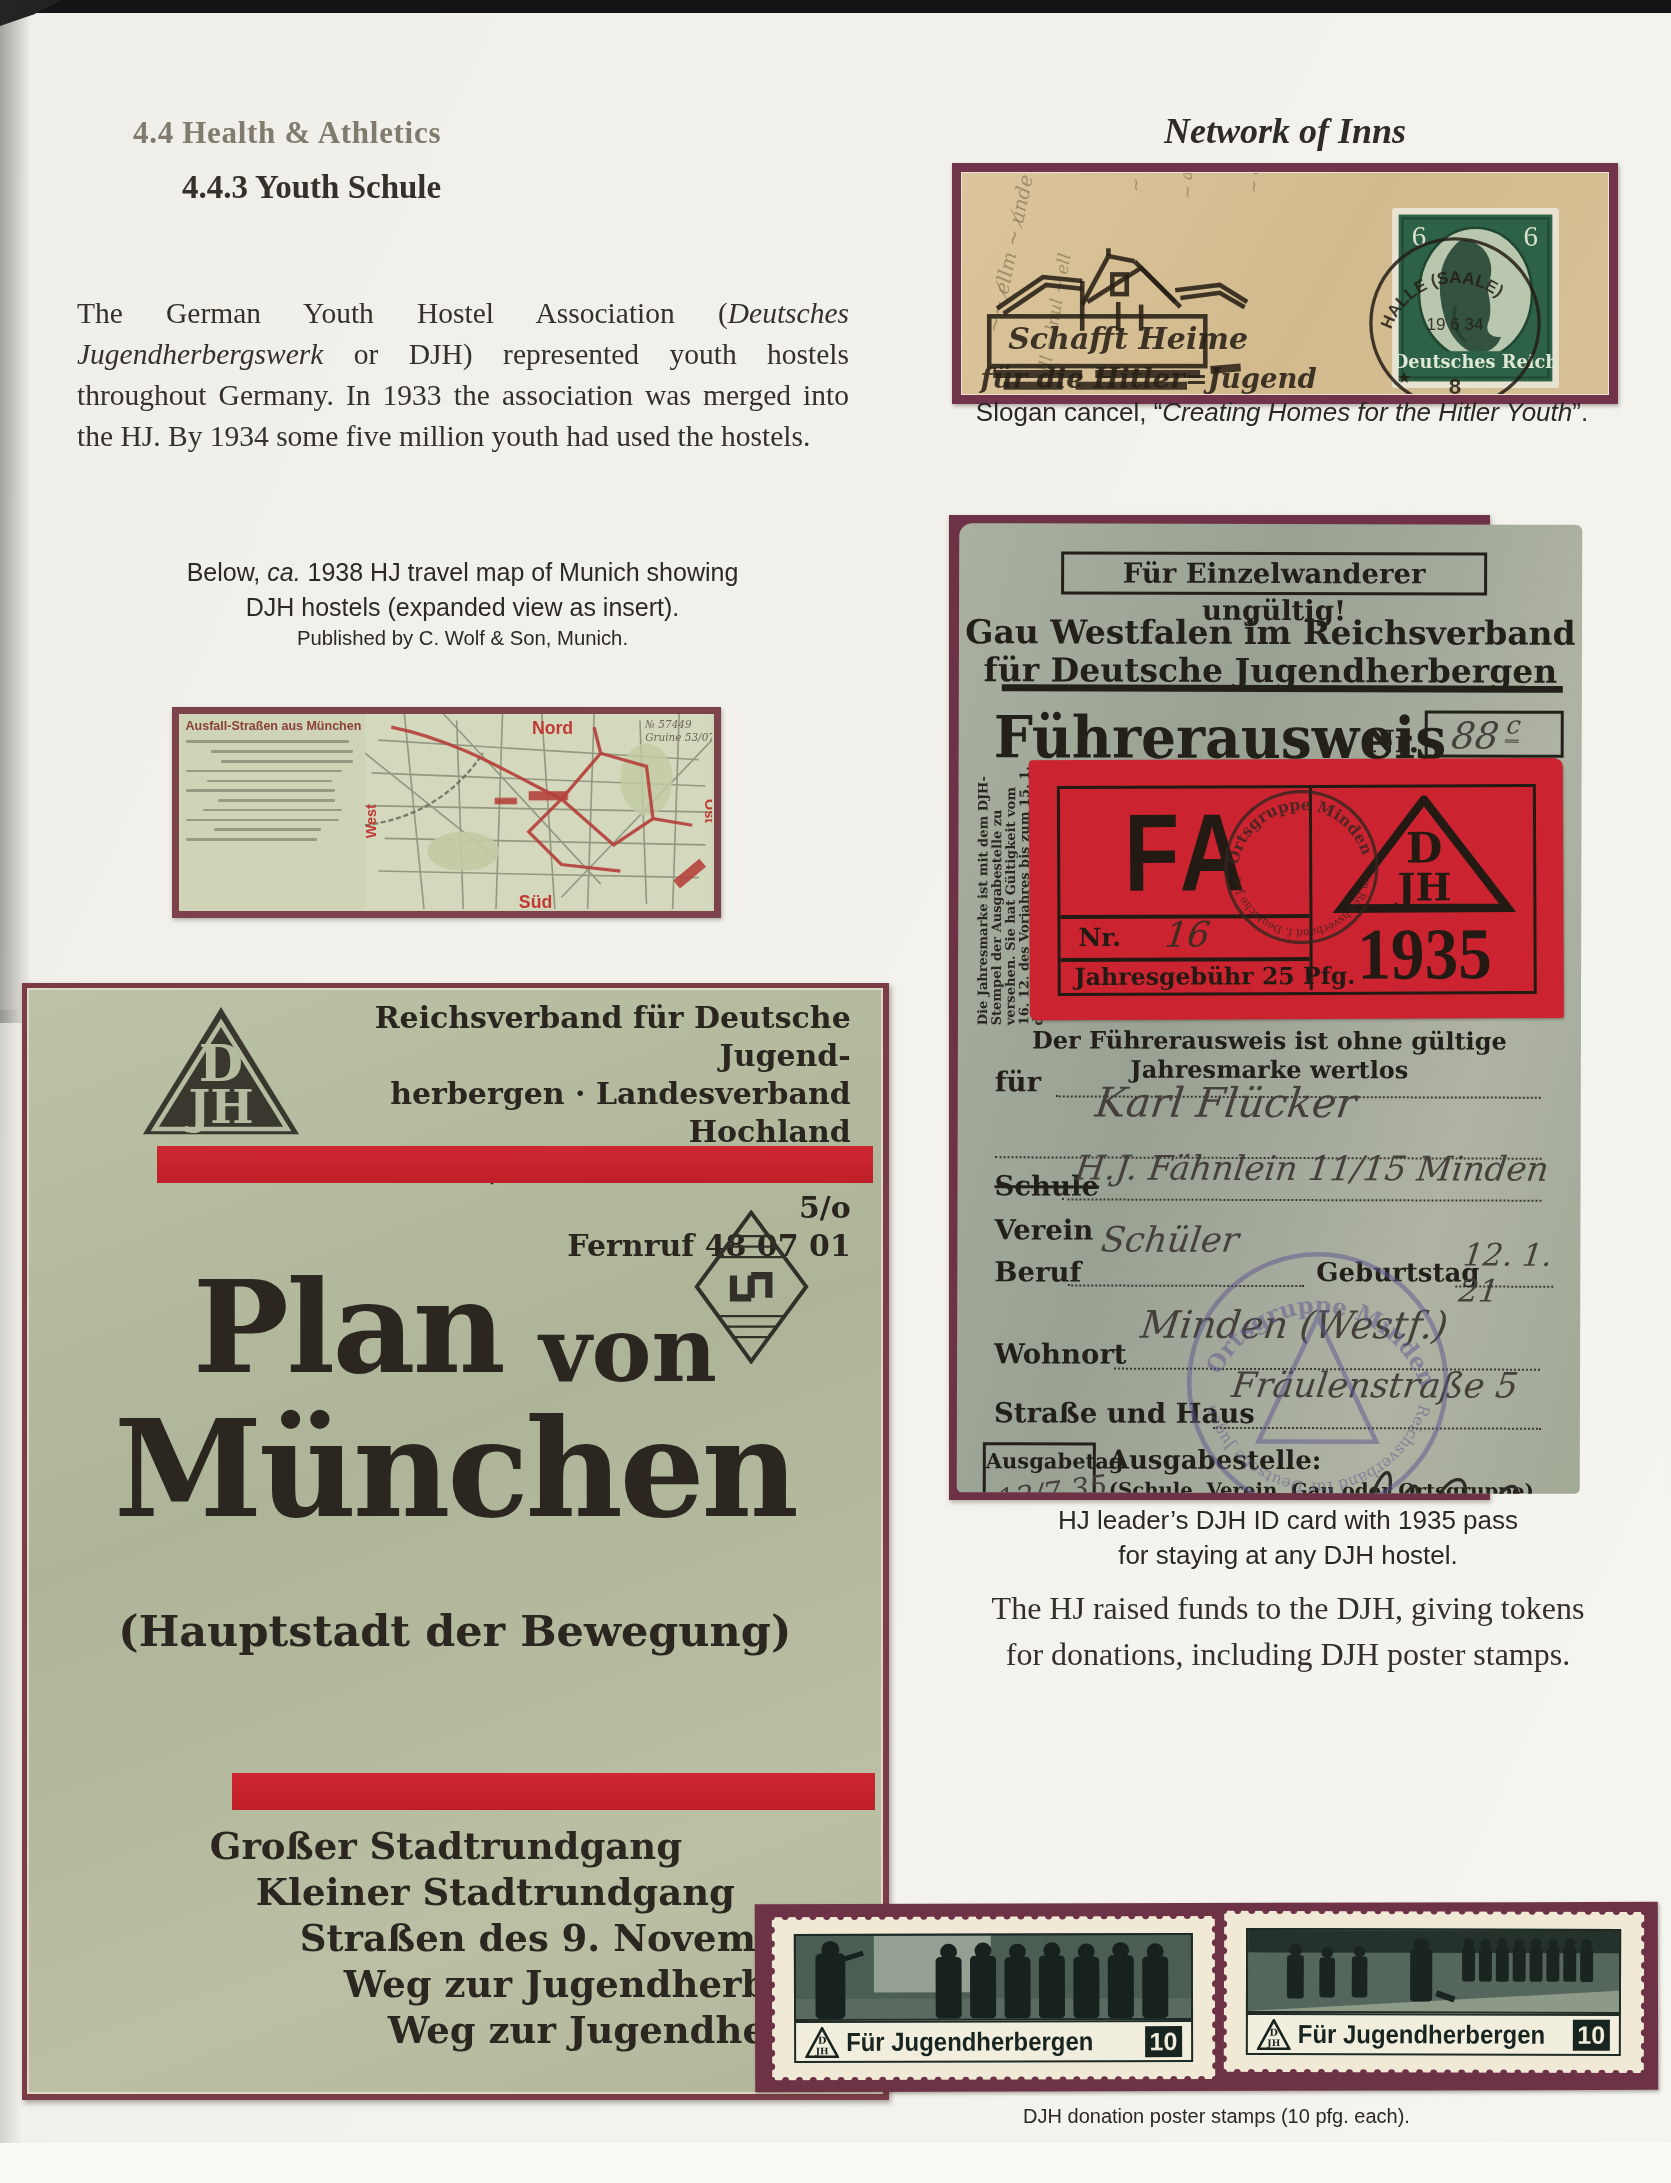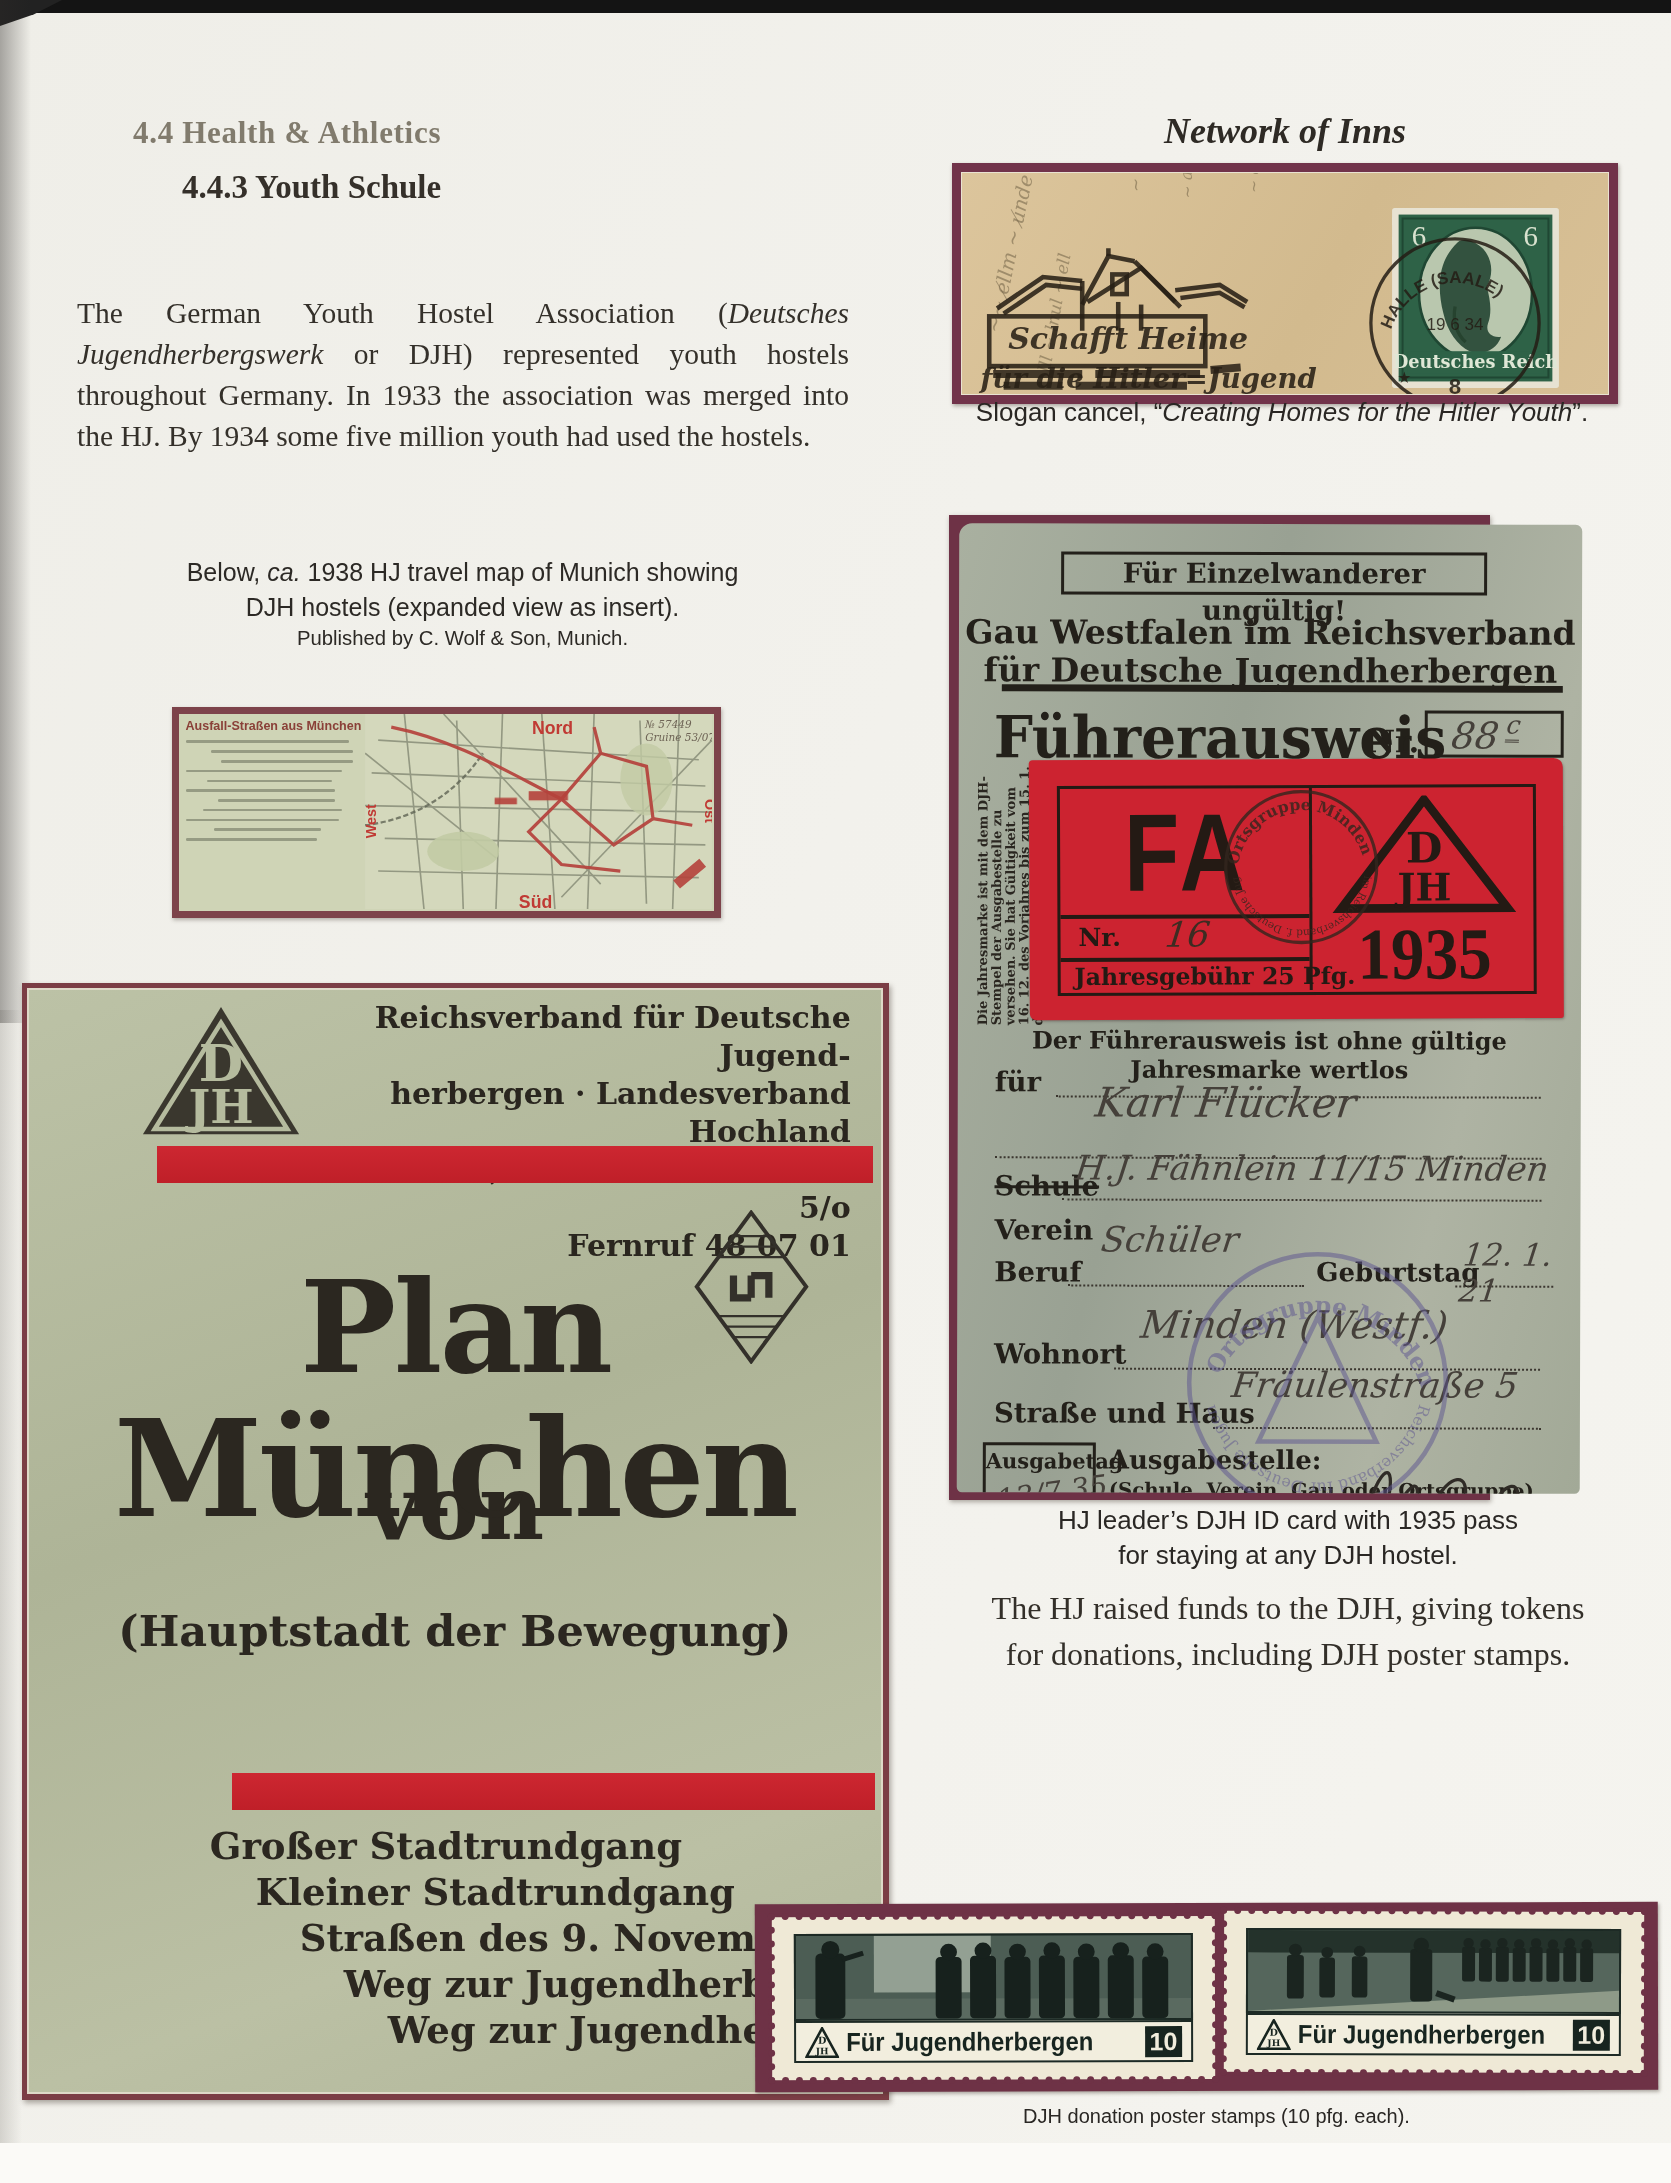--- a/index.html
+++ b/index.html
@@ -30,21 +30,21 @@
   
   #map-frame{left:172px;top:707px;width:549px;height:211px;background:#cfd4b6;border:7.9px solid #7d434a;box-sizing:border-box;box-shadow:1.3px 2px 3.9px rgba(60,50,40,.35);}
   #map-panel{left:6.6px;top:5.2px;width:178px;height:186px;}
   #map-panel .ptitle{font-family:"Liberation Sans",sans-serif;font-size:12.5px;font-weight:700;color:#8a4038;}
   .blurline{height:2.6px;background:rgba(58,64,48,.38);margin:7.2px 0;border-radius:1.3px;}
   
   #plan-cover{left:21.6px;top:983px;width:867px;height:1117px;background:#7b3d45;box-shadow:2px 2.6px 5.2px rgba(60,50,40,.4);}
   #plan-inner{left:5.2px;top:5.2px;width:856px;height:1106px;background:linear-gradient(160deg,#bcc2a6 0%,#aeb497 42%,#bbc0a4 78%,#b2b79b 100%);border:2px solid #ded9c8;box-sizing:border-box;}
   .redbar{background:linear-gradient(180deg,#cd2731,#bf1f28);}
   #plan-address{right:30px;top:9.2px;width:590px;text-align:right;font-size:30px;line-height:38px;color:#2a261f;}
-  #plan-title-row{left:164px;top:262px;width:525px;display:flex;align-items:center;gap:52px;flex-direction:column;}
+  #plan-title-row{left:164px;top:262px;width:525px;display:flex;align-items:flex-end;gap:36px;}
   #plan-word1{font-size:128px;color:#2b2720;letter-spacing:-2.6px;}
   #plan-word2{font-size:90px;color:#2b2720;}
   #plan-word3{left:0;top:400px;width:100%;text-align:center;font-size:134px;color:#2b2720;letter-spacing:-3.3px;}
   #plan-subtitle{left:0;top:616px;width:100%;text-align:center;font-size:43px;color:#2b2720;}
   .plan-list-line{font-size:37px;color:#2b2720;white-space:nowrap;}
   
   #card-mount{left:949px;top:515px;width:541px;height:985px;background:#6e3246;box-shadow:1.3px 2px 4.6px rgba(60,50,40,.4);}
   #id-card{left:9.2px;top:9.2px;width:623px;height:969px;background:linear-gradient(105deg,#a9b0a0 0%,#99a193 38%,#aeb3a3 75%,#a2a997 100%);border-radius:13px 6.6px 5.2px 5.2px;overflow:hidden;transform:rotate(.15deg);}
   #inv-box{left:102px;top:27.5px;width:426px;height:43px;border:3.3px solid #23201a;box-sizing:border-box;text-align:center;font-size:27.5px;line-height:37px;color:#23201a;}
   #org1{left:0px;top:89px;width:623px;text-align:center;font-size:33px;color:#23201a;}

